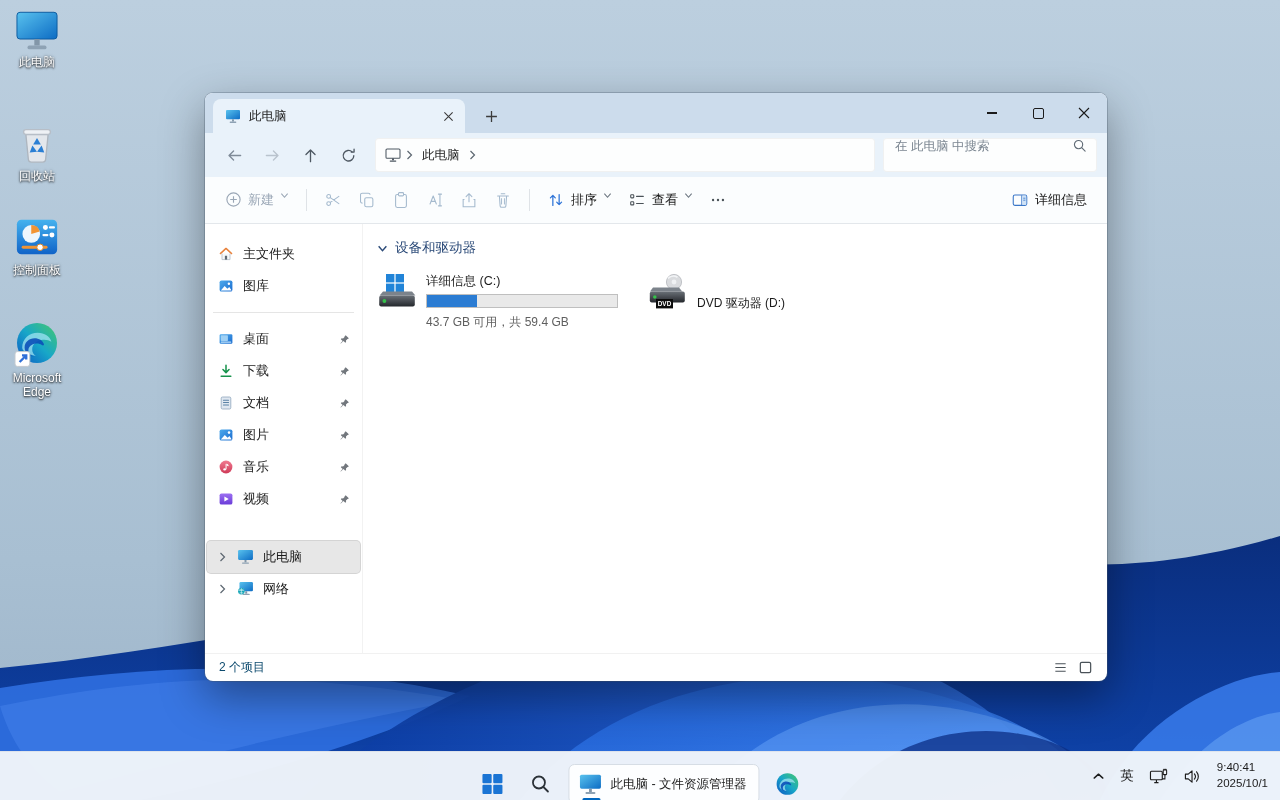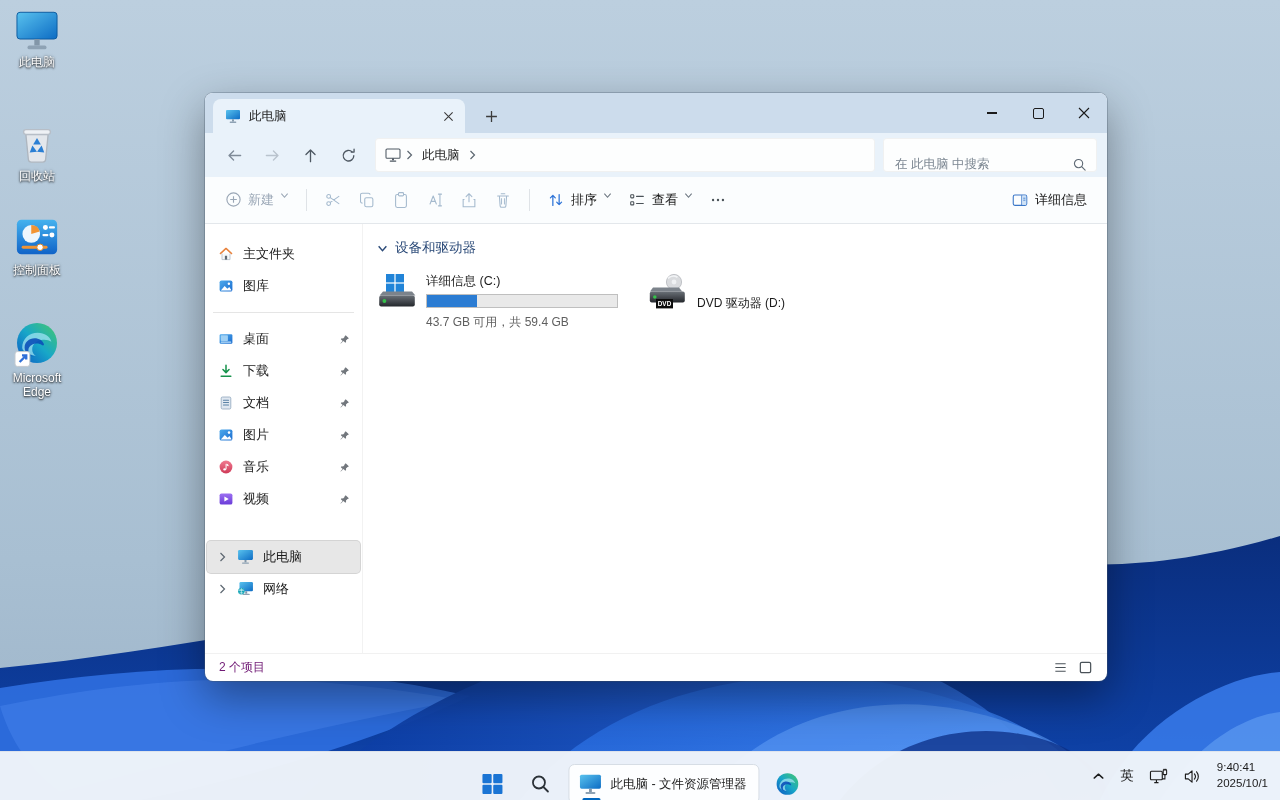--- a/index.html
+++ b/index.html
@@ -22,21 +22,21 @@
   .newtab{width:32px;height:32px;margin:0 0 1px 10px;display:flex;align-items:center;justify-content:center;border-radius:4px}
   .wincontrols{position:absolute;right:0;top:0;height:40px;display:flex}
   .wc{width:46px;height:100%;display:flex;align-items:center;justify-content:center}
   .wc-min{width:10px;height:1.3px;background:#1b1b1b}
   .wc-max{width:9px;height:9px;border:1.3px solid #1b1b1b;border-radius:2px}
   .addrbar{height:44px;background:#e9f2fa;display:flex;align-items:center;padding:0 10px;flex:0 0 auto}
   .navbtn{width:38px;height:32px;display:flex;align-items:center;justify-content:center;border-radius:4px}
   .crumbfield{flex:1;height:34px;background:#fdfefe;border-radius:4px;display:flex;align-items:center;gap:4px;padding:0 10px;margin:0 8px;box-shadow:inset 0 0 0 1px rgba(0,0,0,.05)}
   .crumb{font-size:12.5px;color:#1b1b1b;padding:2px 4px;border-radius:3px}
   .crumb-chev{color:#5c6670;display:flex;align-items:center}
-  .searchfield{width:194px;height:34px;background:#fdfefe;border-radius:4px;display:flex;align-items:flex-end;padding:0 10px;box-shadow:inset 0 0 0 1px rgba(0,0,0,.05)}
+  .searchfield{width:194px;height:34px;background:#fdfefe;border-radius:4px;display:flex;align-items:flex-start;padding:0 10px;box-shadow:inset 0 0 0 1px rgba(0,0,0,.05)}
   .searchfield input{border:0;outline:0;flex:1;font-size:12.5px;background:transparent;color:#333;font-family:inherit}
   .searchfield input::placeholder{color:#7b8691}
   .toolbar{height:46px;background:#fbfdfe;border-bottom:1px solid #e3e7eb;display:flex;align-items:center;padding:0 12px;flex:0 0 auto}
   .tbtn{display:flex;align-items:flex-start;gap:6px;padding:6px 8px;border-radius:4px}
   .tbtn .lbl{font-size:13px;color:#1b1b1b;white-space:nowrap}
   .tbtn.disabled .lbl{color:#9aa7b6}
   .tsep{width:1px;height:22px;background:#dfe3e7;margin:0 9px}
   .tspacer{flex:1}
   
   .bodyrow{flex:1;display:flex;min-height:0;background:#fff}
@@ -50,21 +50,21 @@
   .sgap{height:26px}
   .main{flex:1;padding:15px 14px;overflow:hidden}
   .secheader{display:flex;align-items:center;gap:7px;color:#2b4a78;font-size:13.5px}
   .tiles{display:flex;margin-top:16px;gap:30px;align-items:flex-start}
   .tile{display:flex;gap:9px}
   .dname{font-size:12.5px;color:#1b1b1b;white-space:nowrap}
   .dbar{margin-top:4px;width:190px;height:12px;background:#e9e9e9;border:1px solid #bfbfbf}
   .dfill{height:100%;background:#2b7cd3}
   .ddetail{margin-top:6px;font-size:12px;color:#5f5f5f;white-space:nowrap}
   .dvdname{font-size:12px;color:#1b1b1b;margin-top:22px;white-space:nowrap}
-  .statusbar{height:27px;border-top:1px solid #f1f1f1;display:flex;align-items:center;padding:0 14px;font-size:12px;color:#701a75;flex:0 0 auto}
+  .statusbar{height:27px;border-top:1px solid #f1f1f1;display:flex;align-items:center;padding:0 14px;font-size:12px;color:#0c4a6e;flex:0 0 auto}
   .viewtoggles{margin-left:auto;display:flex;gap:10px;align-items:center}
   
   #taskbar{position:absolute;left:0;bottom:0;width:1280px;height:48px;z-index:10;
            background:rgba(241,245,250,.97);border-top:1px solid rgba(0,0,0,.05)}
   .tb-center{position:absolute;left:50%;top:0;transform:translateX(-50%);height:64px;display:flex;align-items:center;gap:8px}
   .tb-icon{width:40px;height:40px;display:flex;align-items:center;justify-content:center;border-radius:6px}
   .tb-task{height:38px;background:rgba(255,255,255,.88);border:1px solid #d6dde5;border-radius:6px;display:flex;align-items:center;gap:8px;padding:0 12px 0 9px;position:relative}
   .tb-task .tlabel{font-size:12.5px;color:#1b1b1b;white-space:nowrap}
   .tb-task .ind{position:absolute;left:13px;bottom:2px;width:18px;height:3px;border-radius:2px;background:#0067c0}
   .tb-tray{position:absolute;right:8px;top:0;height:48px;display:flex;align-items:center;gap:15px;padding:0 4px}

